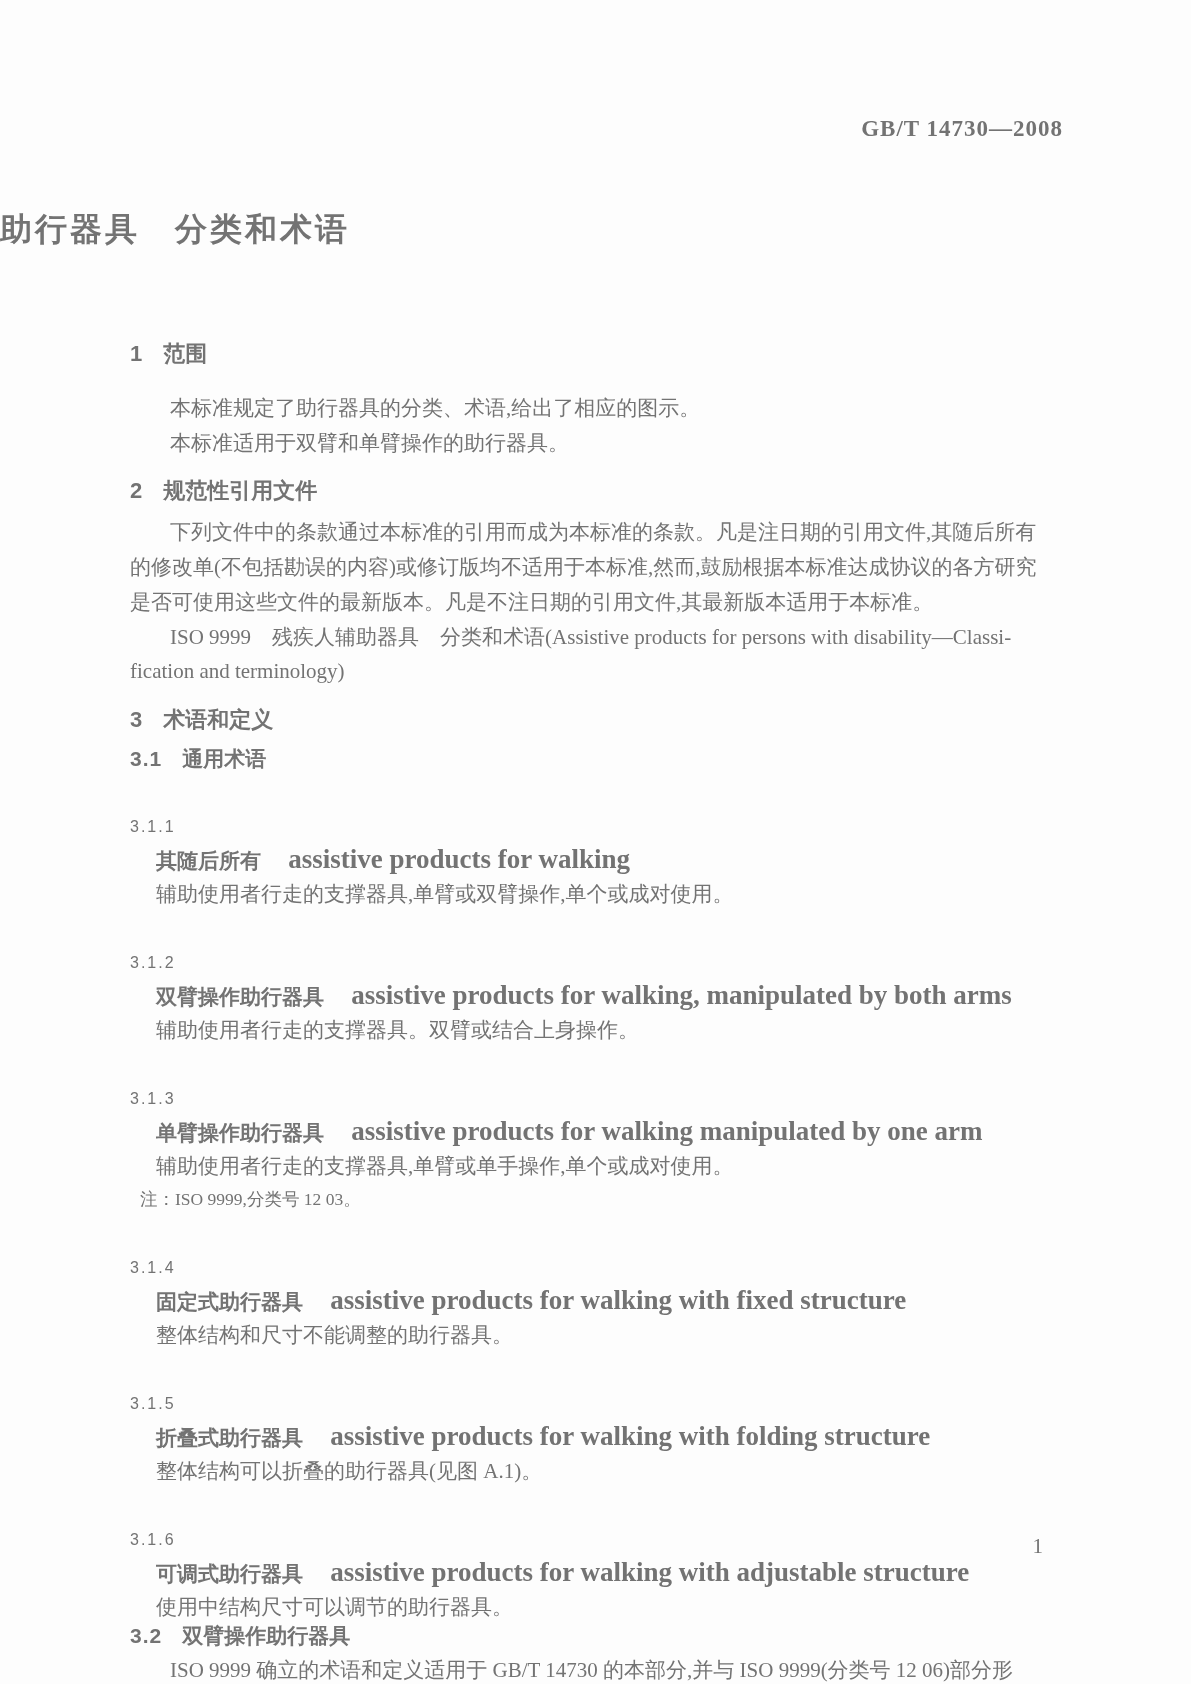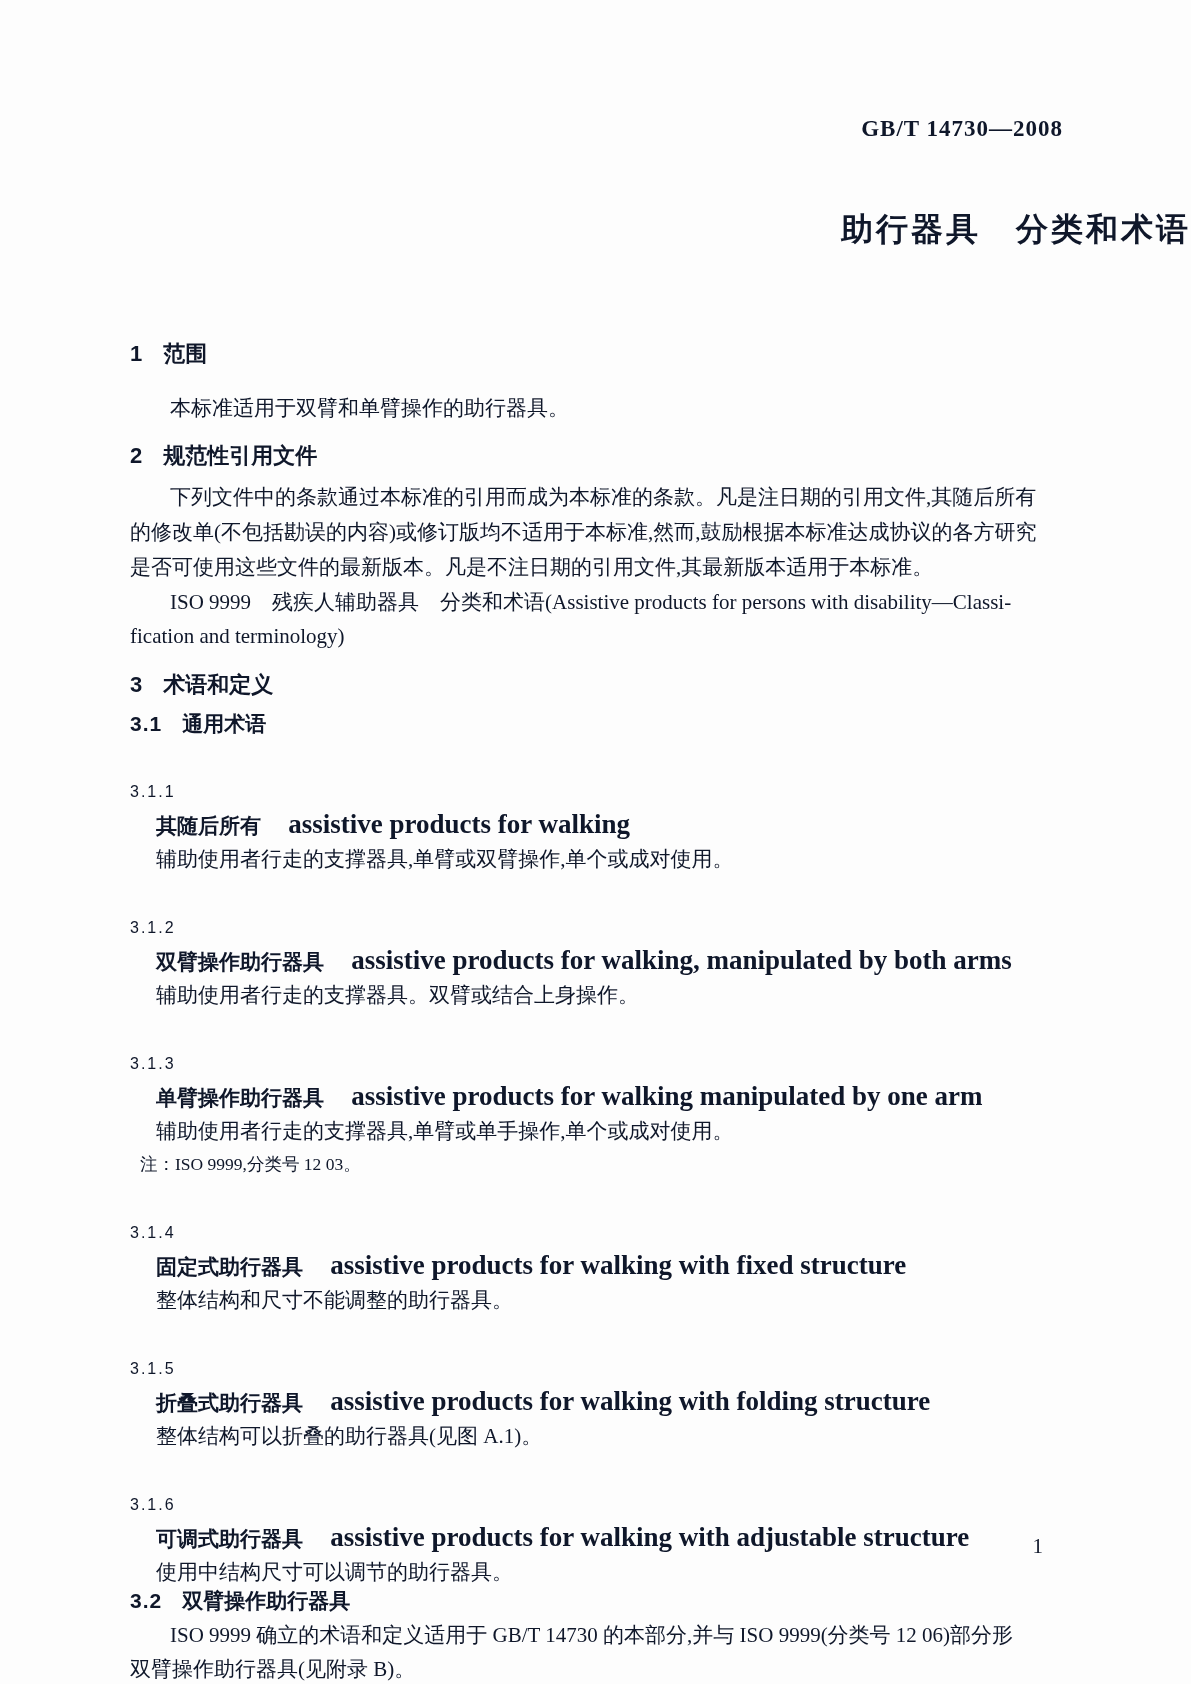--- a/index.html
+++ b/index.html
@@ -1,32 +1,32 @@
 <!DOCTYPE html>
 <html><head>
 <meta charset="utf-8">
 <style>
   html,body{margin:0;padding:0;background:#ffffff;}
   .page{
     position:relative;
     width:1191px;height:1684px;
     background:#fdfdfd;
-    color:#0f172a;
+    color:#737373;
     font-family:"Liberation Serif","DejaVu Serif",serif;
     overflow:hidden;
   }
   .doc-code{
     position:absolute;top:116px;right:128px;
     font-family:"Liberation Serif","DejaVu Serif",serif;
     font-weight:bold;font-size:23px;letter-spacing:1px;
     white-space:nowrap;
   }
   .doc-title{
     position:absolute;top:208px;left:0;width:100%;
-    text-align:right;
+    text-align:left;
     font-family:"Liberation Sans","DejaVu Sans",sans-serif;
     font-weight:bold;font-size:32px;letter-spacing:3px;
     white-space:nowrap;
   }
   .body-col{
     position:absolute;left:130px;top:336px;width:935px;
   }
   .sec-h{
     display:flex;align-items:baseline;
     font-family:"Liberation Sans","DejaVu Sans",sans-serif;
@@ -83,20 +83,21 @@
 
   <div class="doc-title">助行器具　分类和术语</div>
 
   <div class="body-col">
 
     <div class="sec-h">
       <span class="num">1</span>
       <span>范围</span>
     </div>
     <div class="s1-paras">
+      <p class="para first-indent">本标准规定了助行器具的分类、术语,给出了相应的图示。</p>
       <p class="para first-indent">本标准适用于双臂和单臂操作的助行器具。</p>
     </div>
 
     <div class="sec-h h-s2">
       <span class="num">2</span>
       <span>规范性引用文件</span>
     </div>
     <div class="s2-lines">
       <p class="para first-indent">下列文件中的条款通过本标准的引用而成为本标准的条款。凡是注日期的引用文件,其随后所有</p>
       <p class="para">的修改单(不包括勘误的内容)或修订版均不适用于本标准,然而,鼓励根据本标准达成协议的各方研究</p>

